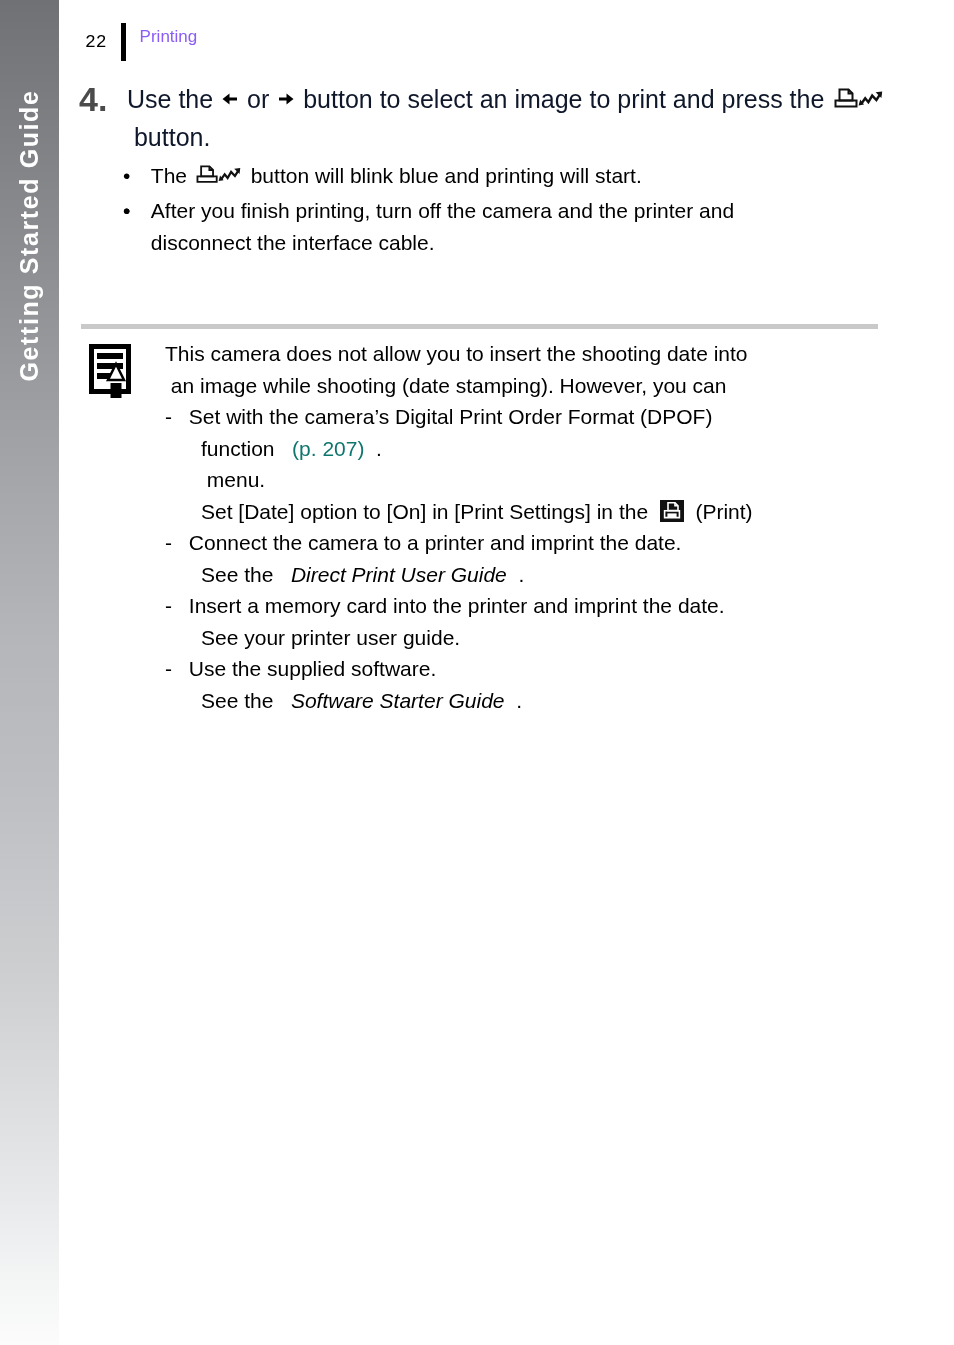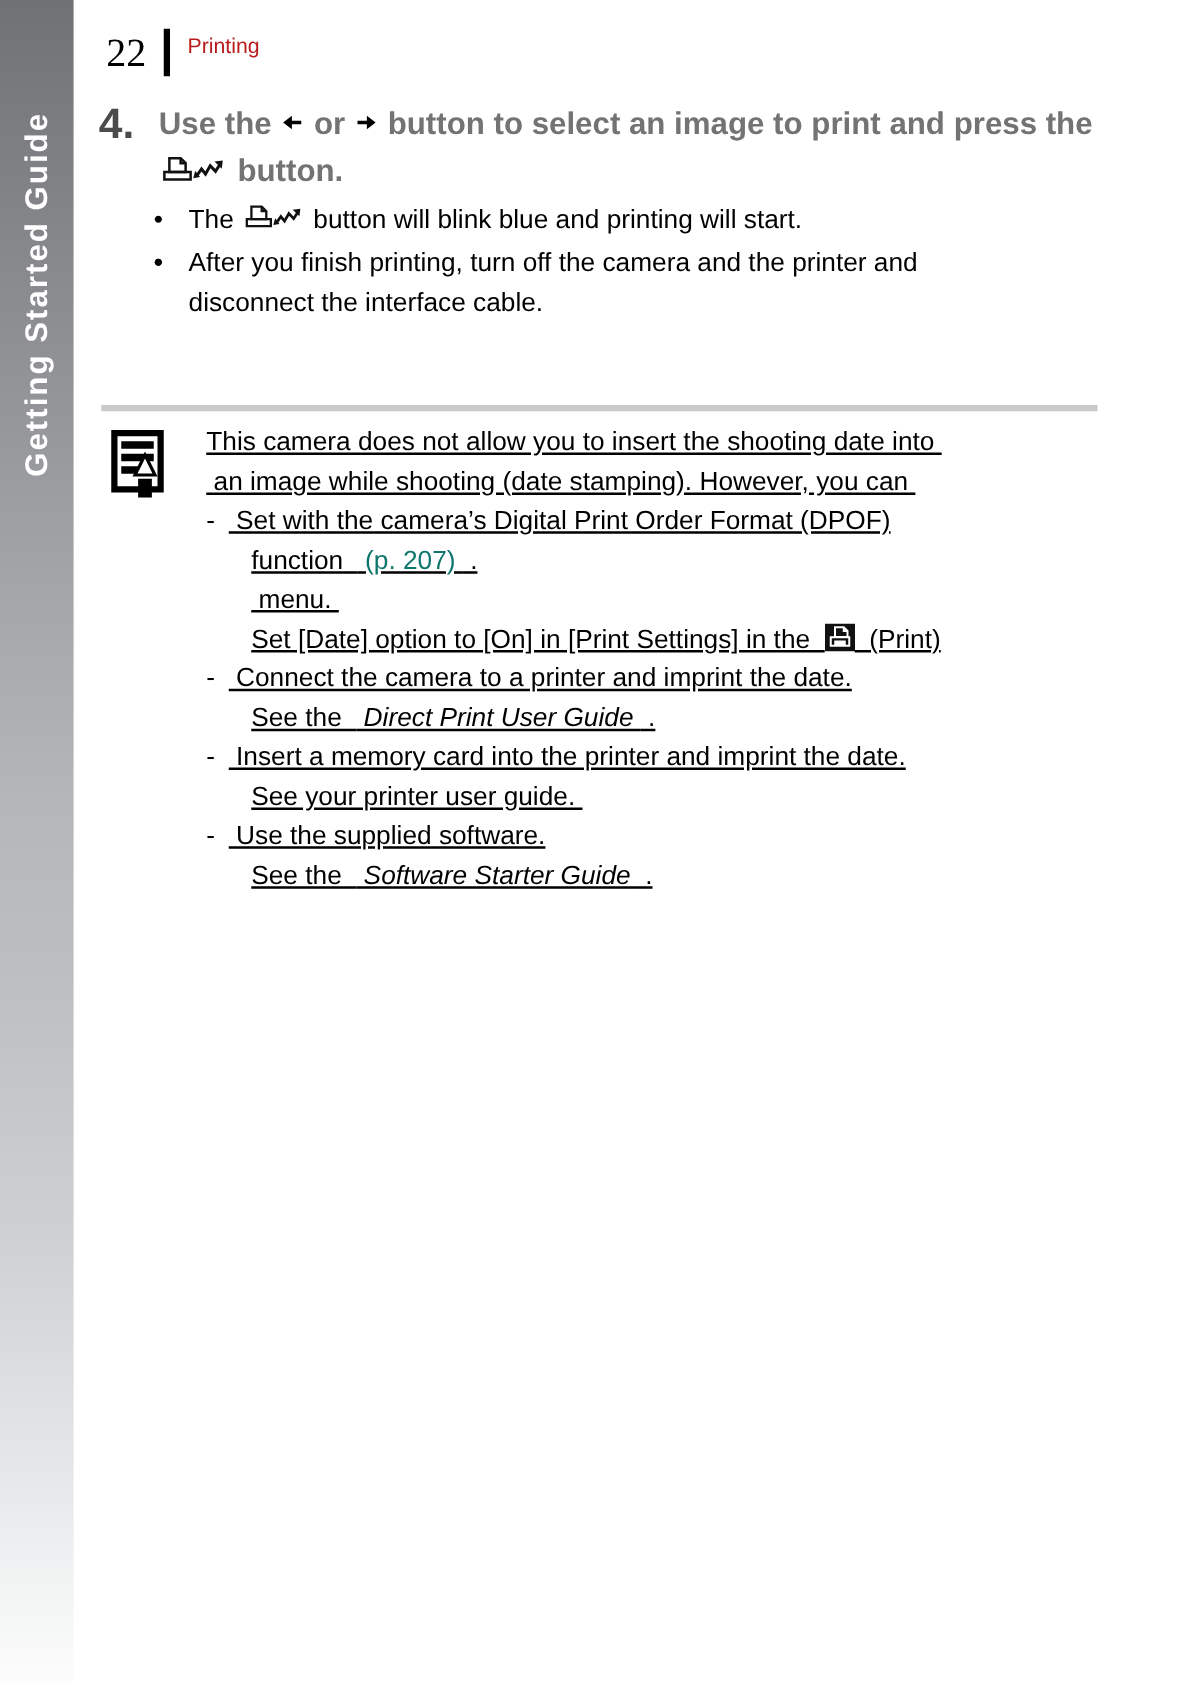--- a/index.html
+++ b/index.html
@@ -69,35 +69,35 @@
   
   #header {
     position: absolute;
     left: 26px;
     top: 22px;
     height: 40px;
     display: flex;
     align-items: center;
   }
   #page-number {
-    font-size: 32px;
+    font-size: 18px;
     line-height: 1;
     color: #000;
-    font-family: Liberation Serif, serif;
+    font-family: Liberation Mono, monospace;
   }
   #header-rule {
     width: 5px;
     height: 38px;
     background: #000000;
     margin-left: 14px;
     margin-right: 14px;
   }
   #header-title {
     font-size: 17px;
-    color: #b91c1c;
+    color: #8b5cf6;
     line-height: 1;
     position: relative;
     top: -6px;
   }
 
   
   #step {
     position: absolute;
     left: 20px;
     top: 80px;
@@ -111,23 +111,23 @@
     font-size: 34px;
     font-weight: bold;
     color: #4b4b4b;
     line-height: 38px;
     width: 40px;
     font-family: "Liberation Sans", sans-serif;
   }
   #step-heading {
     margin-left: 48px;
     font-size: 25px;
-    font-weight: bold;
+    font-weight: normal;
     line-height: 38px;
-    color: #737373;
+    color: #0f172a;
   }
 
   
   #step-bullets {
     position: absolute;
     left: 64px;
     top: 160px;
     width: 800px;
   }
   .bullet-row {
@@ -170,21 +170,20 @@
     width: 52px;
   }
   #note-body {
     margin-left: 78px;
     font-size: 21px;
     line-height: 31.5px;
   }
   .note-line {
     display: block;
     white-space: nowrap;
-    text-decoration: underline;
   }
   .note-dash {
     padding-left: 18px;
     position: relative;
   }
   .note-dash .dash {
     position: absolute;
     left: 0;
     top: 0;
   }

